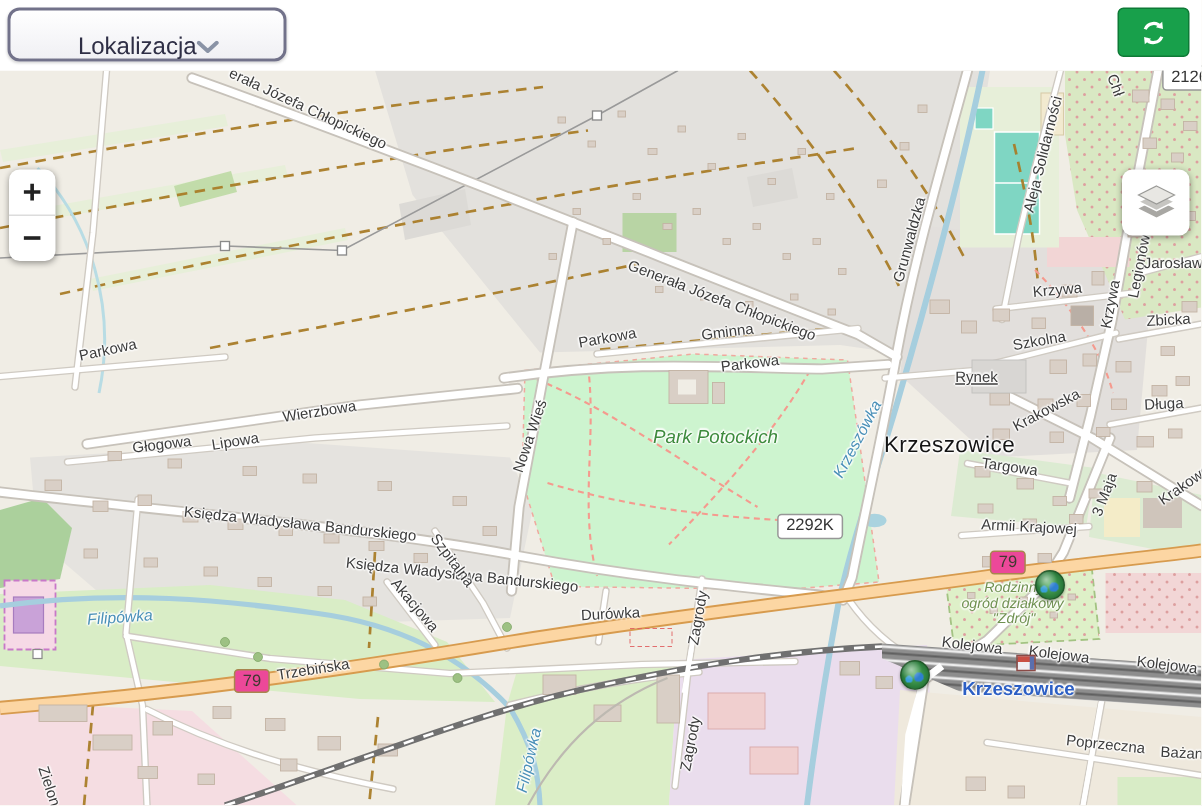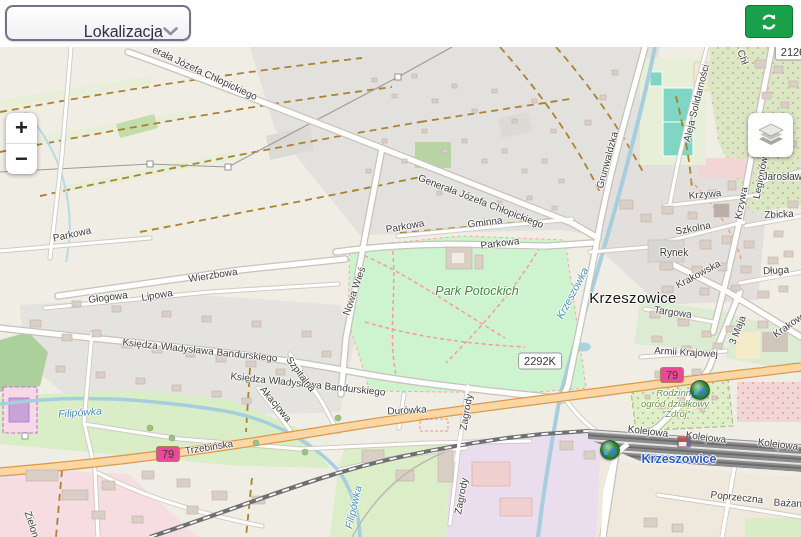--- a/index.html
+++ b/index.html
@@ -2,21 +2,21 @@
 <html><head>
 <meta charset="utf-8">
 <style>
   html,body{margin:0;padding:0;background:#fff;}
   #app{position:relative;width:801px;height:537px;overflow:hidden;background:#fff;
        font-family:"Liberation Sans",sans-serif;}
   
   .topbar{position:absolute;top:0;left:0;width:801px;height:47px;background:#ffffff;z-index:40;}
   .select{position:absolute;left:5px;top:5px;width:186px;height:36px;box-sizing:border-box;
       border:2px solid #72728a;border-radius:8px;background:linear-gradient(#ffffff,#f0f0f4);
-      display:flex;align-items:center;justify-content:flex-end;padding:17px 11px 0 13px;
+      display:flex;align-items:center;justify-content:center;padding:17px 11px 0 13px;
       color:#2e2e45;font-size:16px;box-shadow:0 1px 2px rgba(0,0,0,.18);cursor:pointer;}
   .btn-refresh{position:absolute;top:5px;right:8px;width:48px;height:33px;background:#18a04b;
       border:1px solid #0e7a36;border-radius:4px;display:flex;align-items:center;justify-content:center;
       cursor:pointer;padding:0;}
   
   .map{position:absolute;top:47px;left:0;width:801px;height:490px;background:#f0ede5;overflow:hidden;cursor:grab;}
   #overlay{position:absolute;top:0;left:0;width:801px;height:537px;z-index:20;pointer-events:none;}
   
   .mlabel{position:absolute;white-space:nowrap;font-size:10px;color:#3c3c3c;
       text-shadow:-1px 0 1px #fff,1px 0 1px #fff,0 -1px 1px #fff,0 1px 1px #fff,0 0 2px #fff;}
@@ -390,21 +390,21 @@
       <div class="mlabel street" style="left: 209px; top: 447px; transform: translate(-50%, -50%) rotate(-9deg);">Trzebińska</div>
       <div class="mlabel street" style="left: 407px; top: 410px; transform: translate(-50%, -50%) rotate(-3deg);">Durówka</div>
       <div class="mlabel street" style="left: 466px; top: 412px; transform: translate(-50%, -50%) rotate(-80deg);">Zagrody</div>
       <div class="mlabel street" style="left: 461px; top: 496px; transform: translate(-50%, -50%) rotate(-79deg);">Zagrody</div>
       <div class="mlabel street" style="left: 33px; top: 527px; transform: translate(-50%, -50%) rotate(72deg);">Zielona</div>
       <div class="mlabel water" style="left: 80px; top: 412px; transform: translate(-50%, -50%) rotate(-4deg);">Filipówka</div>
       <div class="mlabel water" style="left: 353px; top: 507px; transform: translate(-50%, -50%) rotate(-77deg);">Filipówka</div>
       <div class="mlabel water" style="left: 572px; top: 293px; transform: translate(-50%, -50%) rotate(-62deg);">Krzeszówka</div>
       <div class="mlabel park" style="left: 477px; top: 291px; transform: translate(-50%, -50%) rotate(0deg);">Park Potockich</div>
       <div class="mlabel city" style="left: 633px; top: 297px; transform: translate(-50%, -50%) rotate(0deg);">Krzeszowice</div>
-      <div class="mlabel street" style="left: 674px; top: 252px; transform: translate(-50%, -50%) rotate(0deg);">Rynek</div>
+      <div class="mlabel street" style="left: 651px; top: 252px; transform: translate(-50%, -50%) rotate(0deg); text-decoration: underline;">Rynek</div>
       <div class="mlabel street" style="left: 705px; top: 194px; transform: translate(-50%, -50%) rotate(-5deg);">Krzywa</div>
       <div class="mlabel street" style="left: 741px; top: 203px; transform: translate(-50%, -50%) rotate(-79deg);">Krzywa</div>
       <div class="mlabel street" style="left: 693px; top: 228px; transform: translate(-50%, -50%) rotate(-10deg);">Szkolna</div>
       <div class="mlabel street" style="left: 779px; top: 214px; transform: translate(-50%, -50%) rotate(-3deg);">Zbicka</div>
       <div class="mlabel street" style="left: 776px; top: 270px; transform: translate(-50%, -50%) rotate(-3deg);">Długa</div>
       <div class="mlabel street" style="left: 698px; top: 274px; transform: translate(-50%, -50%) rotate(-28deg);">Krakowska</div>
       <div class="mlabel street" style="left: 794px; top: 321px; transform: translate(-50%, -50%) rotate(-35deg);">Krakowska</div>
       <div class="mlabel street" style="left: 673px; top: 312px; transform: translate(-50%, -50%) rotate(8deg);">Targowa</div>
       <div class="mlabel street" style="left: 737px; top: 330px; transform: translate(-50%, -50%) rotate(-69deg);">3 Maja</div>
       <div class="mlabel street" style="left: 686px; top: 352px; transform: translate(-50%, -50%) rotate(3deg);">Armii Krajowej</div>
@@ -417,21 +417,21 @@
       <div class="mlabel allot" style="left: 675px; top: 403px; transform: translate(-50%, -50%) rotate(0deg);">ogród działkowy</div>
       <div class="mlabel allot" style="left: 676px; top: 413px; transform: translate(-50%, -50%) rotate(0deg);">"Zdrój"</div>
       <div class="mlabel street" style="left: 648px; top: 431px; transform: translate(-50%, -50%) rotate(7deg);">Kolejowa</div>
       <div class="mlabel street" style="left: 706px; top: 437px; transform: translate(-50%, -50%) rotate(7deg);">Kolejowa</div>
       <div class="mlabel street" style="left: 778px; top: 444px; transform: translate(-50%, -50%) rotate(7deg);">Kolejowa</div>
       <div class="mlabel station" style="left: 679px; top: 459px; transform: translate(-50%, -50%) rotate(0deg);">Krzeszowice</div>
       <div class="mlabel street" style="left: 737px; top: 497px; transform: translate(-50%, -50%) rotate(6deg);">Poprzeczna</div>
       <div class="mlabel street" style="left: 792px; top: 503px; transform: translate(-50%, -50%) rotate(3deg);">Bażanta</div>
       <div class="badge " style="left: 168px; top: 454px;">79</div>
       <div class="badge " style="left: 672px; top: 375px;">79</div>
-      <div class="badge plain" style="left: 540px; top: 351px; margin-top: 10px;">2292K</div>
+      <div class="badge plain" style="left: 540px; top: 351px;">2292K</div>
       <div class="badge plain" style="left: 793px; top: 52px;">2126</div>
       <div class="globe" style="left: 610px; top: 450px;"></div>
       <div class="globe" style="left: 700px; top: 390px;"></div>
       <div class="station-icon" style="left: 684px; top: 442px;"></div>
     </div>
 
   <div class="topbar">
     <div class="select">
       <span>Lokalizacja</span>
       <svg width="15" height="9" viewBox="0 0 15 9">

